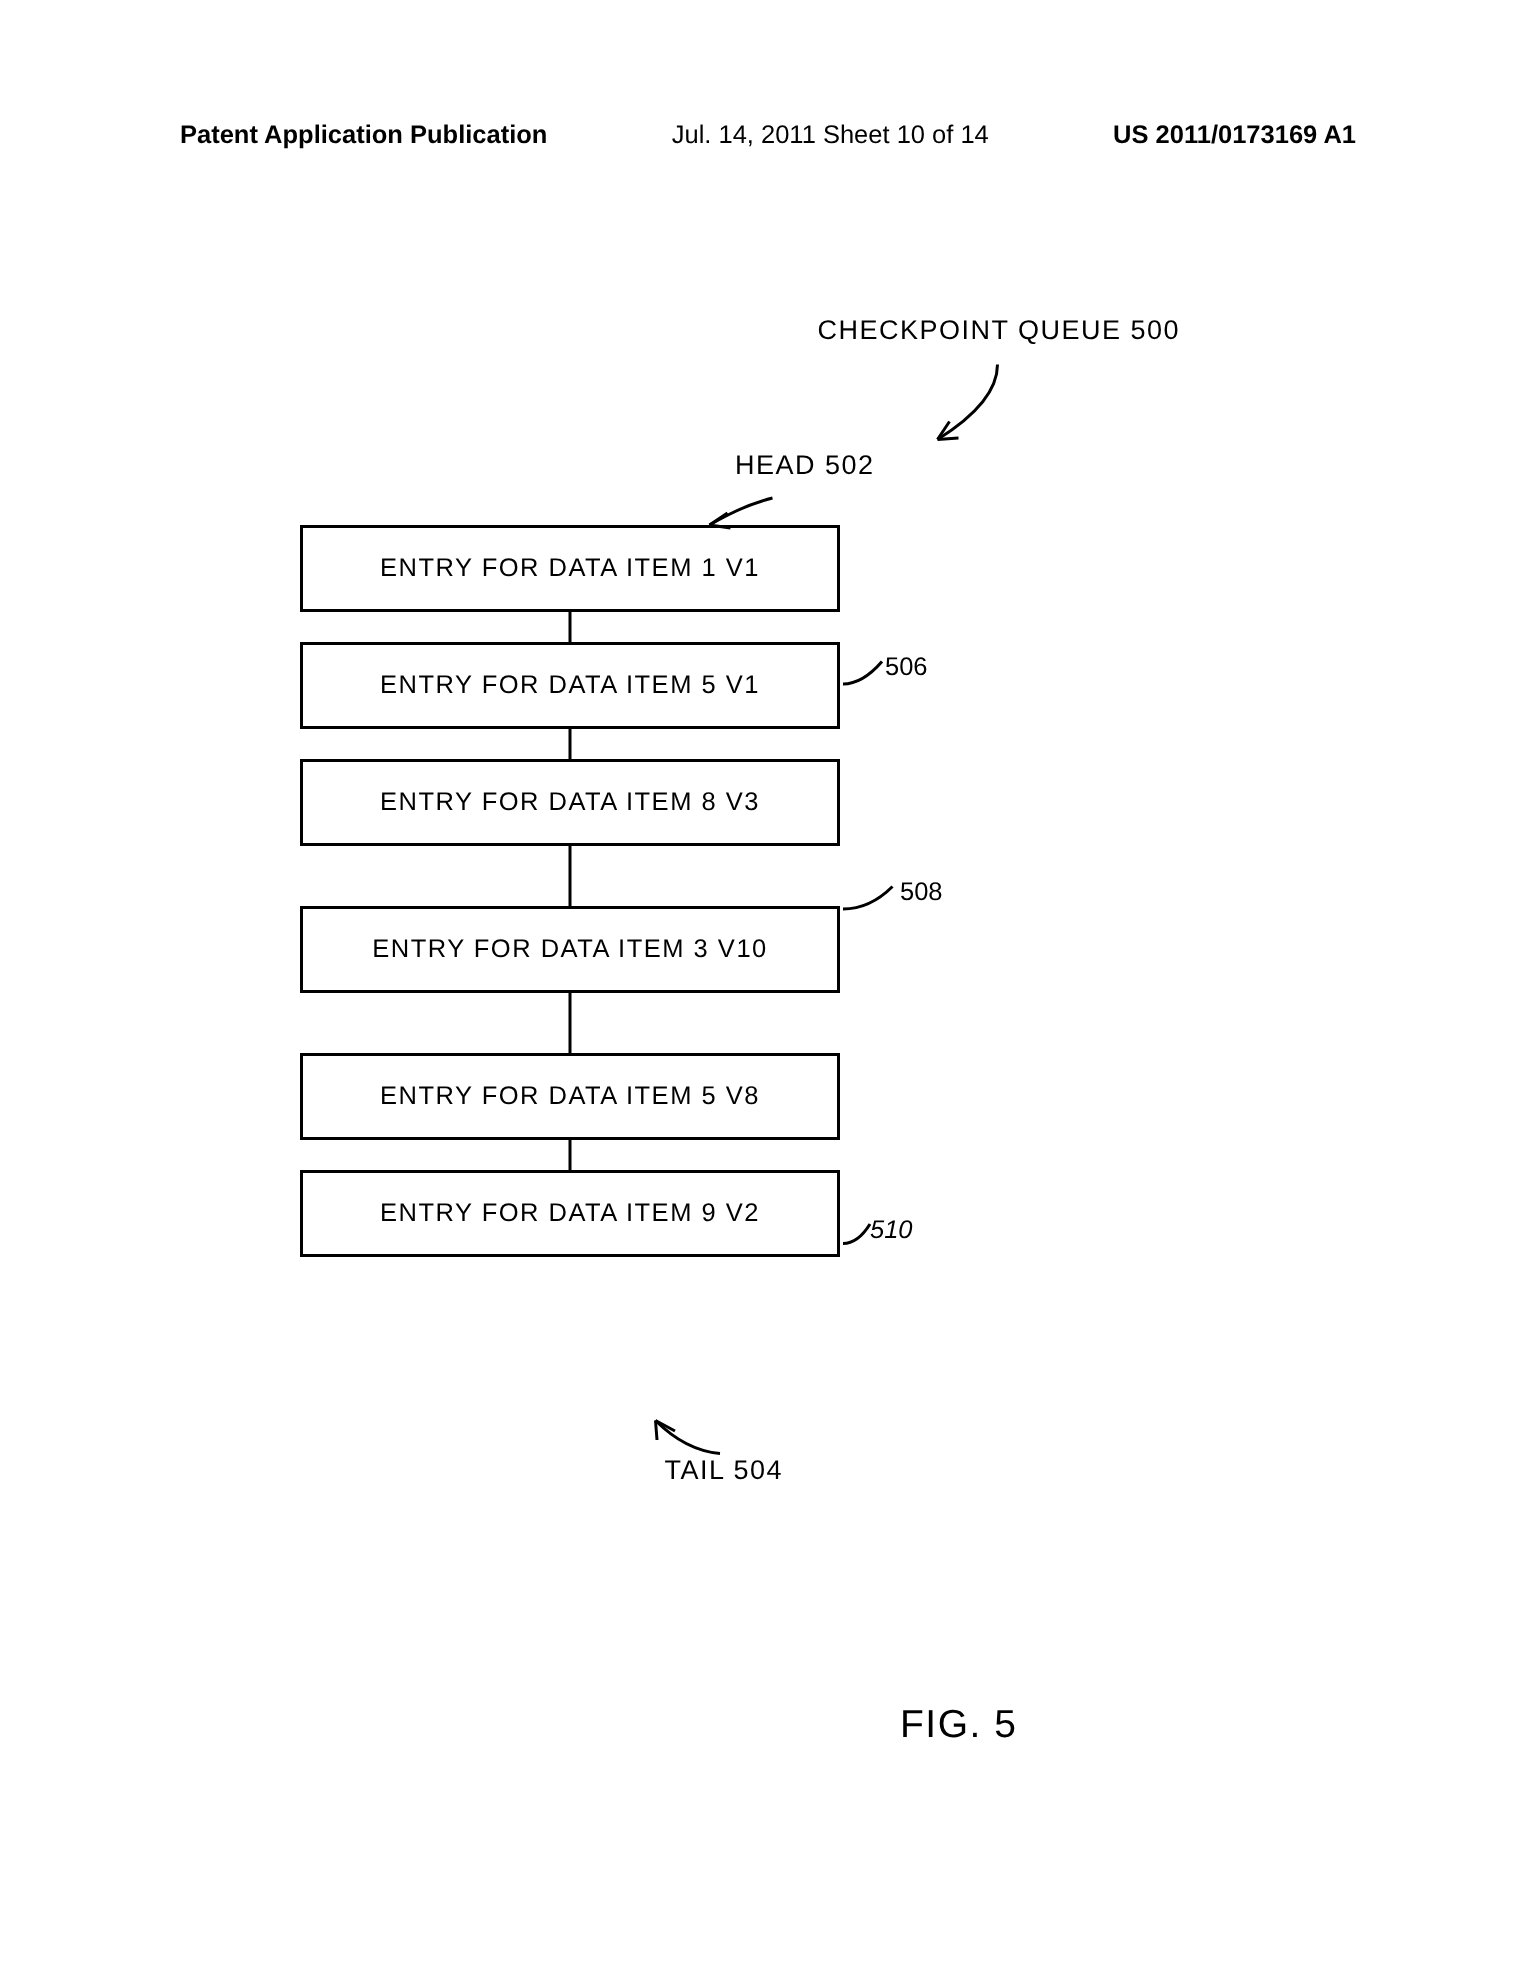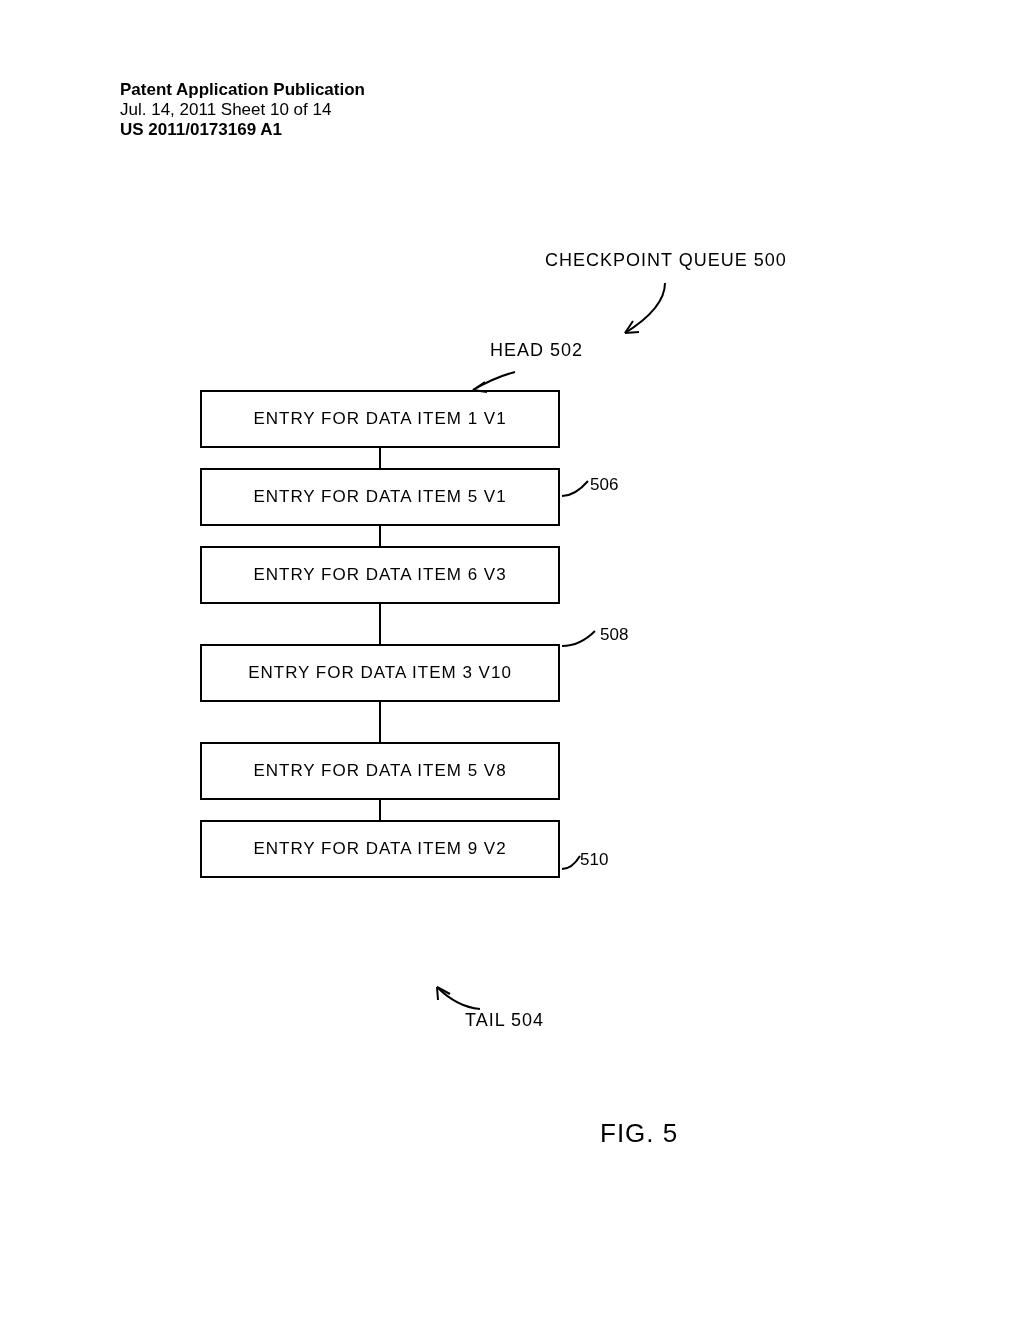--- a/index.html
+++ b/index.html
@@ -9,21 +9,20 @@
       background: white;
       width: 1024px;
       height: 1320px;
       position: relative;
     }
     .header {
       display: flex;
       justify-content: space-between;
       padding: 80px 120px 10px 120px;
       font-size: 17px;
-      flex-direction: column;
     }
     .header-left {
       font-weight: bold;
     }
     .header-center {
       font-weight: normal;
     }
     .header-right {
       font-weight: bold;
     }
@@ -76,39 +75,39 @@
       height: 20px;
       background: black;
       margin: 0 auto;
     }
     .ref-label {
       position: absolute;
       font-size: 17px;
     }
     .ref-506 { top: 225px; left: 590px; }
     .ref-508 { top: 375px; left: 600px; text-align: right; }
-    .ref-510 { top: 600px; left: 580px; }
+    .ref-510 { top: 600px; left: 580px; font-style: italic; }
     .ref-curve {
       position: absolute;
     }
     .tail-label {
       position: absolute;
       top: 760px;
-      left: 465px;
+      left: 443px;
       font-size: 18px;
       letter-spacing: 1px;
     }
     .tail-arrow {
       position: absolute;
       top: 732px;
       left: 432px;
     }
     .figure-label {
       position: absolute;
-      top: 868px;
+      top: 924px;
       left: 600px;
       font-size: 26px;
       font-weight: normal;
       letter-spacing: 1px;
     }
   </style>
 </head>
 <body>
 
 <div class="header">
@@ -131,21 +130,21 @@
   <svg class="head-arrow" width="60" height="40">
     <path d="M 50 10 Q 30 15 8 28" stroke="black" stroke-width="2" fill="none"></path>
     <path d="M 8 28 L 20 20 M 8 28 L 22 30" stroke="black" stroke-width="2" fill="none"></path>
   </svg>
 
   <div class="queue-container">
     <div class="entry-box">ENTRY FOR DATA ITEM 1 V1</div>
     <div class="connector"></div>
     <div class="entry-box">ENTRY FOR DATA ITEM 5 V1</div>
     <div class="connector"></div>
-    <div class="entry-box">ENTRY FOR DATA ITEM 6 V3</div>
+    <div class="entry-box">ENTRY FOR DATA ITEM 8 V3</div>
     <div class="connector"></div>
     <div class="connector"></div>
     <div class="entry-box">ENTRY FOR DATA ITEM 3 V10</div>
     <div class="connector"></div>
     <div class="connector"></div>
     <div class="entry-box">ENTRY FOR DATA ITEM 5 V8</div>
     <div class="connector"></div>
     <div class="entry-box">ENTRY FOR DATA ITEM 9 V2</div>
   </div>
 

